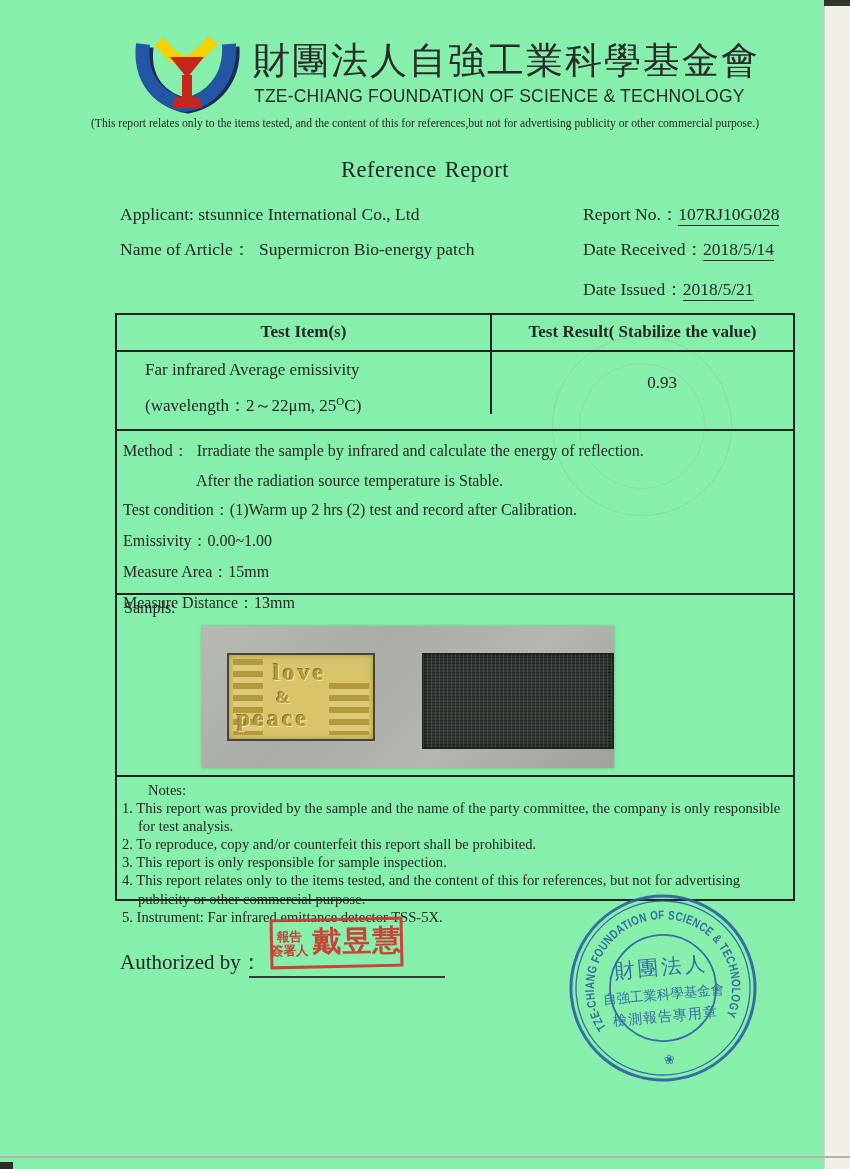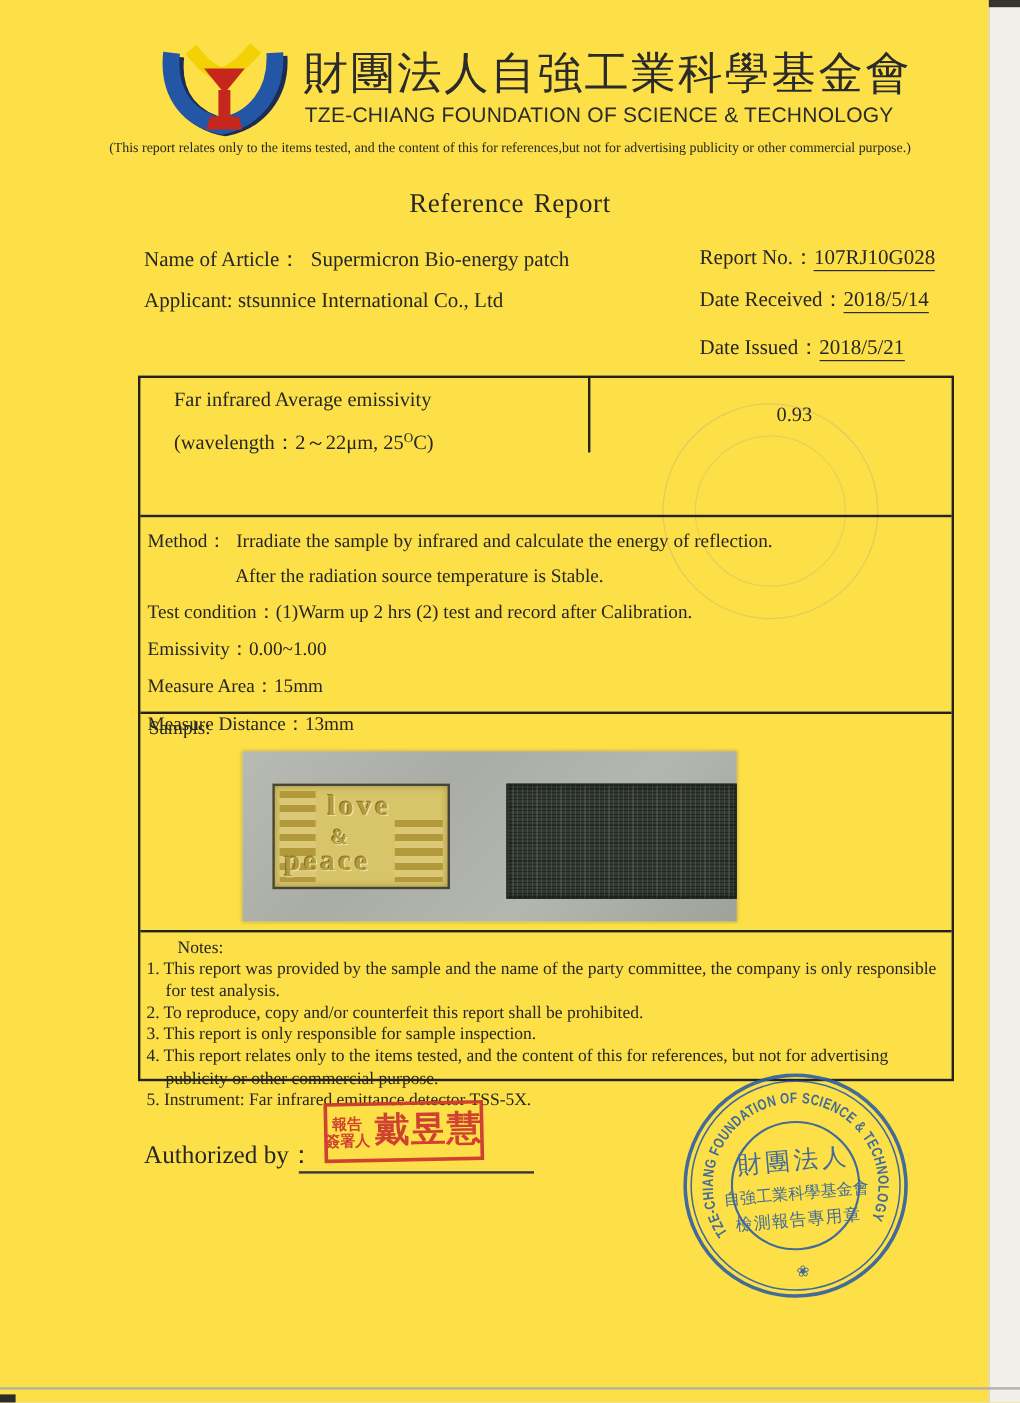--- a/index.html
+++ b/index.html
@@ -1,18 +1,18 @@
 <!DOCTYPE html>
 <html><head>
 <meta charset="utf-8">
 <style>
   html,body { margin:0; padding:0; background:#e8e8e6; }
   .page {
     position:relative; width:850px; height:1169px; margin:0 auto;
-    background:#fde047; overflow:hidden;
+    background:#86efac; overflow:hidden;
     font-family:"Liberation Serif", serif; color:#262626;
   }
   
   .scan-right { position:absolute; left:824px; top:0; width:26px; height:1169px;
     background:#f1efe8; border-left:1px solid #d6d4cd; }
   .scan-right-top { position:absolute; left:824px; top:0; width:26px; height:6px; background:#35342f; }
   .scan-bottom-line { position:absolute; left:0; top:1156px; width:850px; height:2px; background:#b3b1ab; }
   .scan-bottom-corner { position:absolute; left:0; top:1162px; width:13px; height:7px; background:#2c2c29; }
   .watermark { position:absolute; left:552px; top:336px; width:178px; height:178px;
     border-radius:50%; border:1.5px solid rgba(165,160,148,0.32); }
@@ -109,32 +109,36 @@
     <path d="M44,27 L78,27 L61,48 Z" fill="#c5271d"></path>
     <rect x="56" y="45" width="10" height="24" fill="#c5271d"></rect>
     <path d="M49,67 L73,67 L76,78 L46,78 Z" fill="#c5271d"></path>
   </svg>
   <div class="org-zh">財團法人自強工業科學基金會</div>
   <div class="org-en">TZE-CHIANG FOUNDATION OF SCIENCE &amp; TECHNOLOGY</div>
   <div class="disclaimer">(This report relates only to the items tested, and the content of this for references,but not for advertising publicity or other commercial purpose.)</div>
   <div class="title">Reference Report</div>
 
   <div class="info-left">
+    <div class="line"><span>Applicant: </span><span>stsunnice International Co., Ltd</span></div>
     <div class="line"><span>Name of Article：  </span><span>Supermicron Bio-energy patch</span></div>
-    <div class="line"><span>Applicant: </span><span>stsunnice International Co., Ltd</span></div>
   </div>
   <div class="info-right">
     <div class="line"><span>Report No.：</span><span class="uval">107RJ10G028</span></div>
     <div class="line"><span>Date Received：</span><span class="uval">2018/5/14</span></div>
     <div class="line issued"><span>Date Issued：</span><span class="uval">2018/5/21</span></div>
   </div>
 
   <div class="boxes">
 
     <div class="sec sec-table">
+      <div class="trow thead">
+        <div class="th1">Test Item(s)</div>
+        <div class="th2">Test Result( Stabilize the value)</div>
+      </div>
       <div class="trow tbody">
         <div class="td1">
           <div>Far infrared Average emissivity</div>
           <div class="l2"><span>(wavelength：2～22μm, 25</span><sup class="deg">O</sup><span>C)</span></div>
         </div>
         <div class="td2">0.93</div>
       </div>
     </div>
 
     <div class="sec sec-method">

